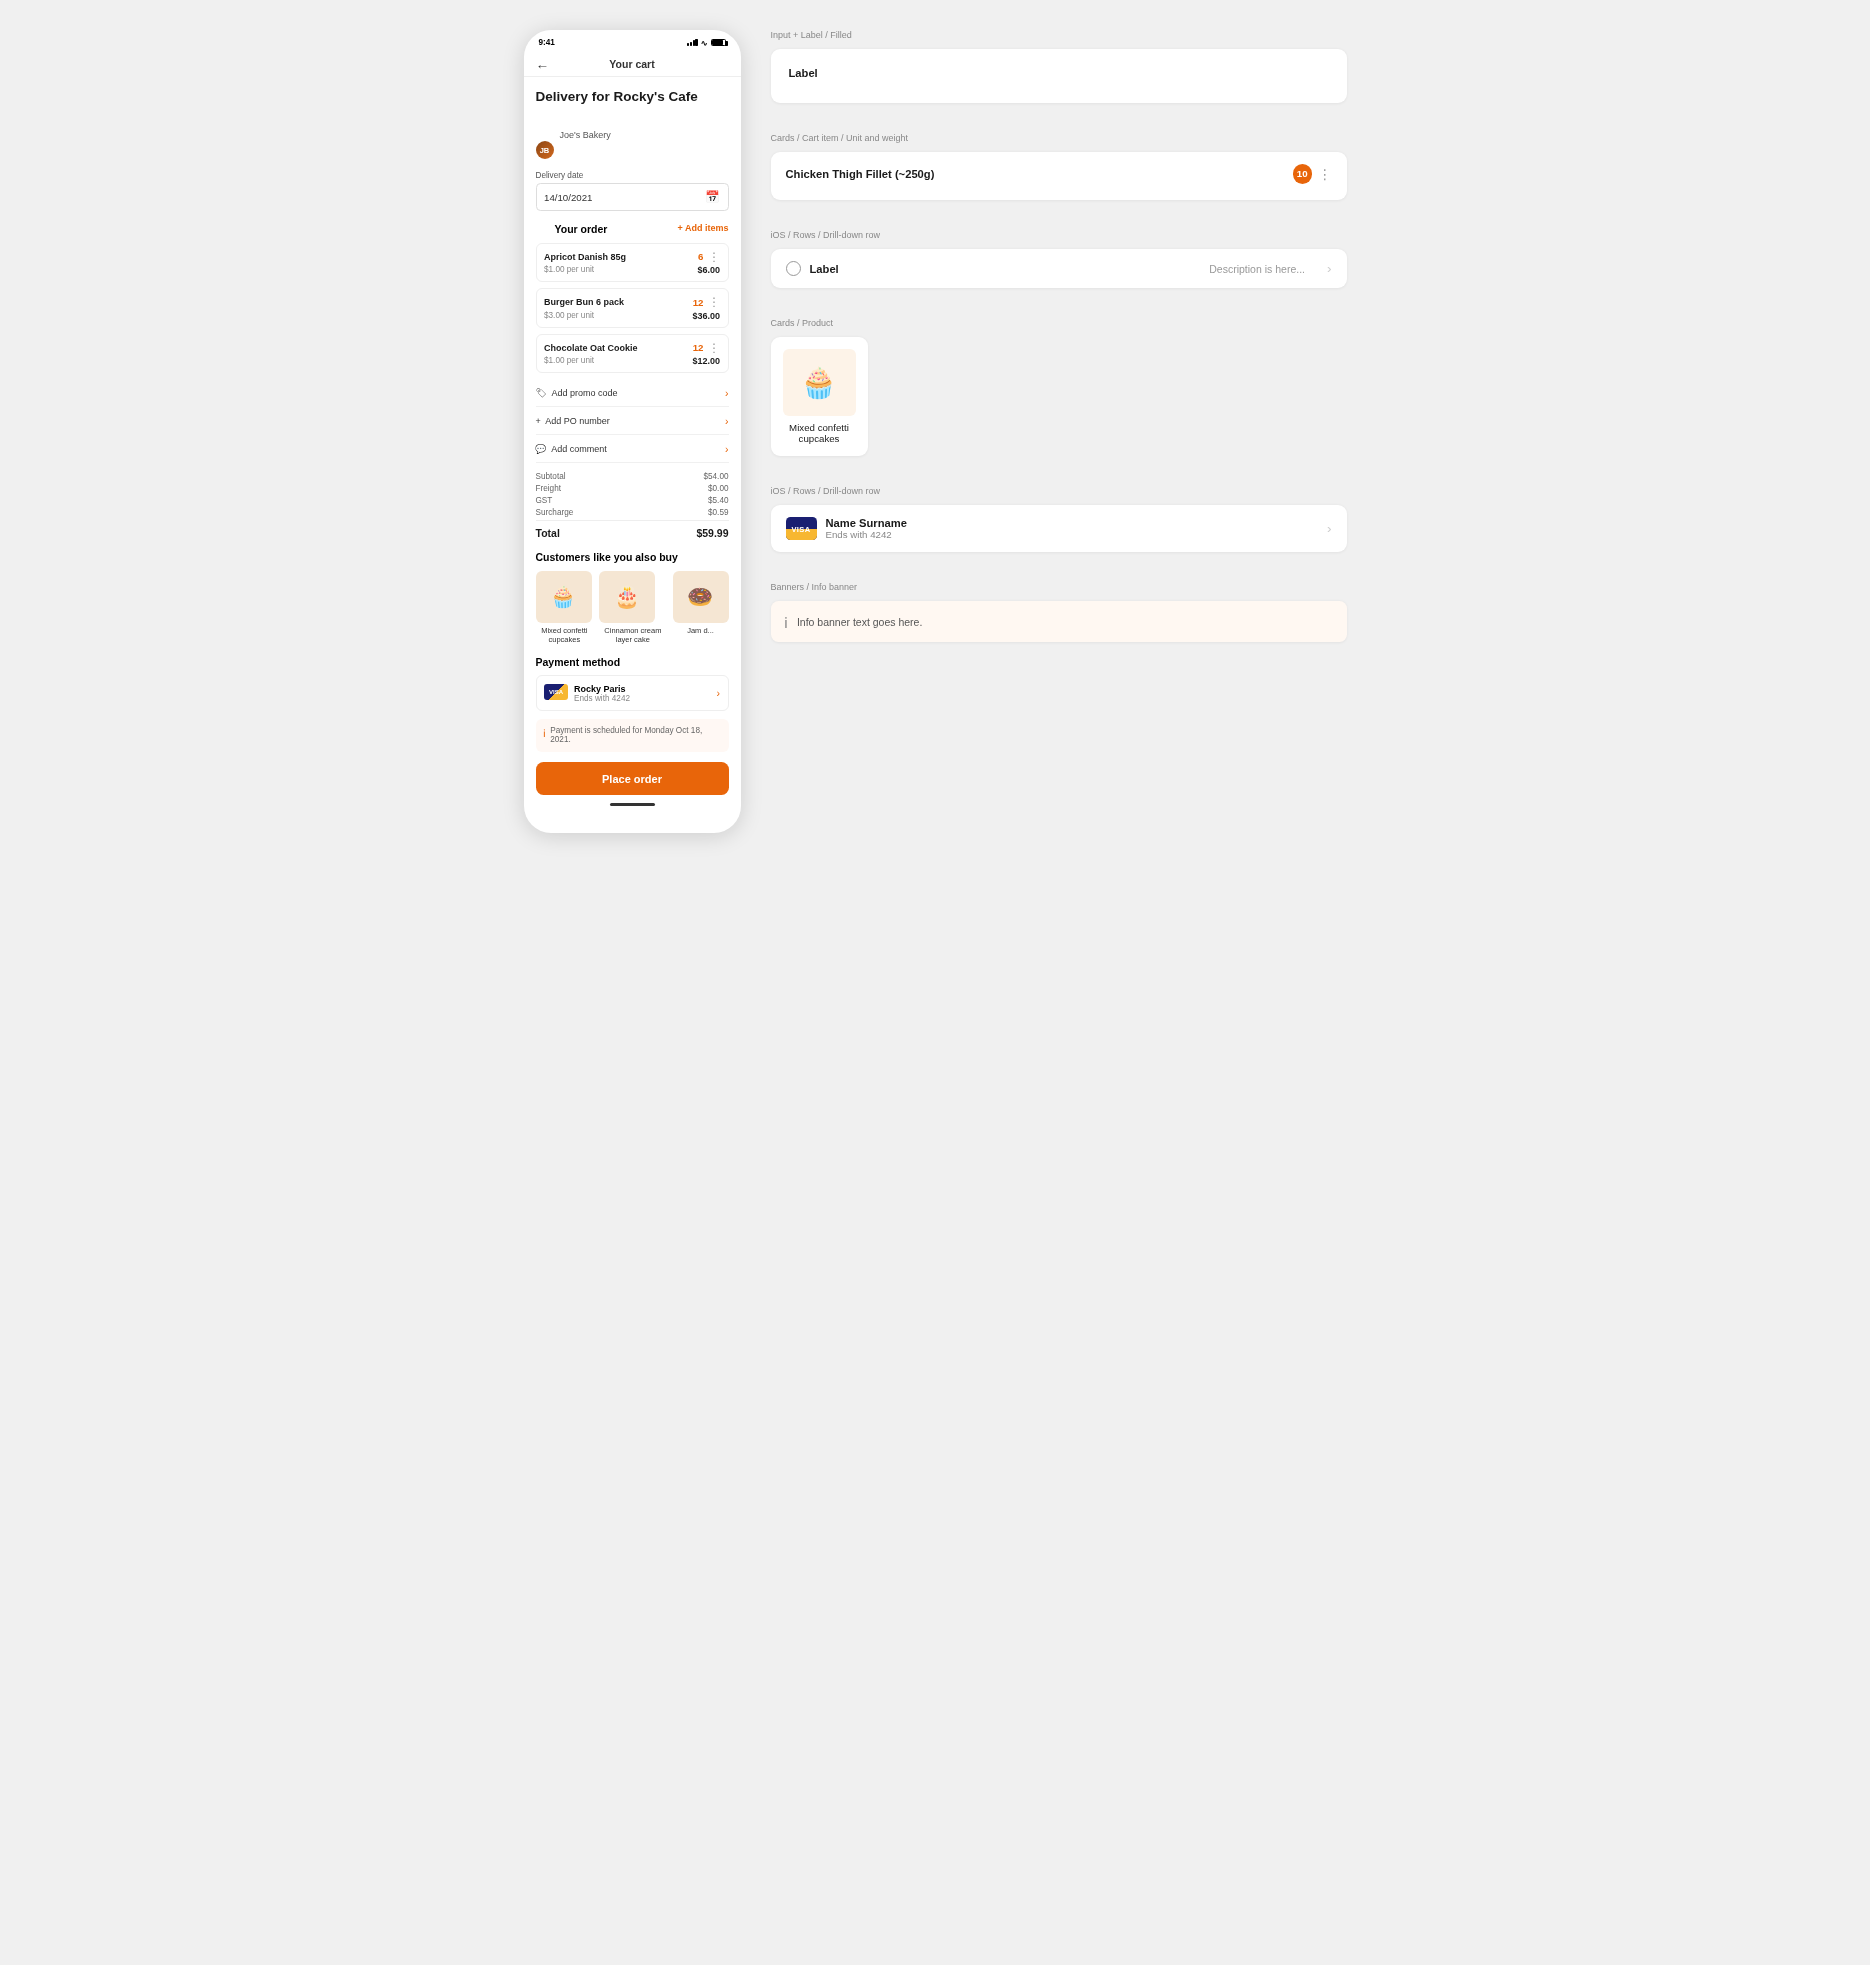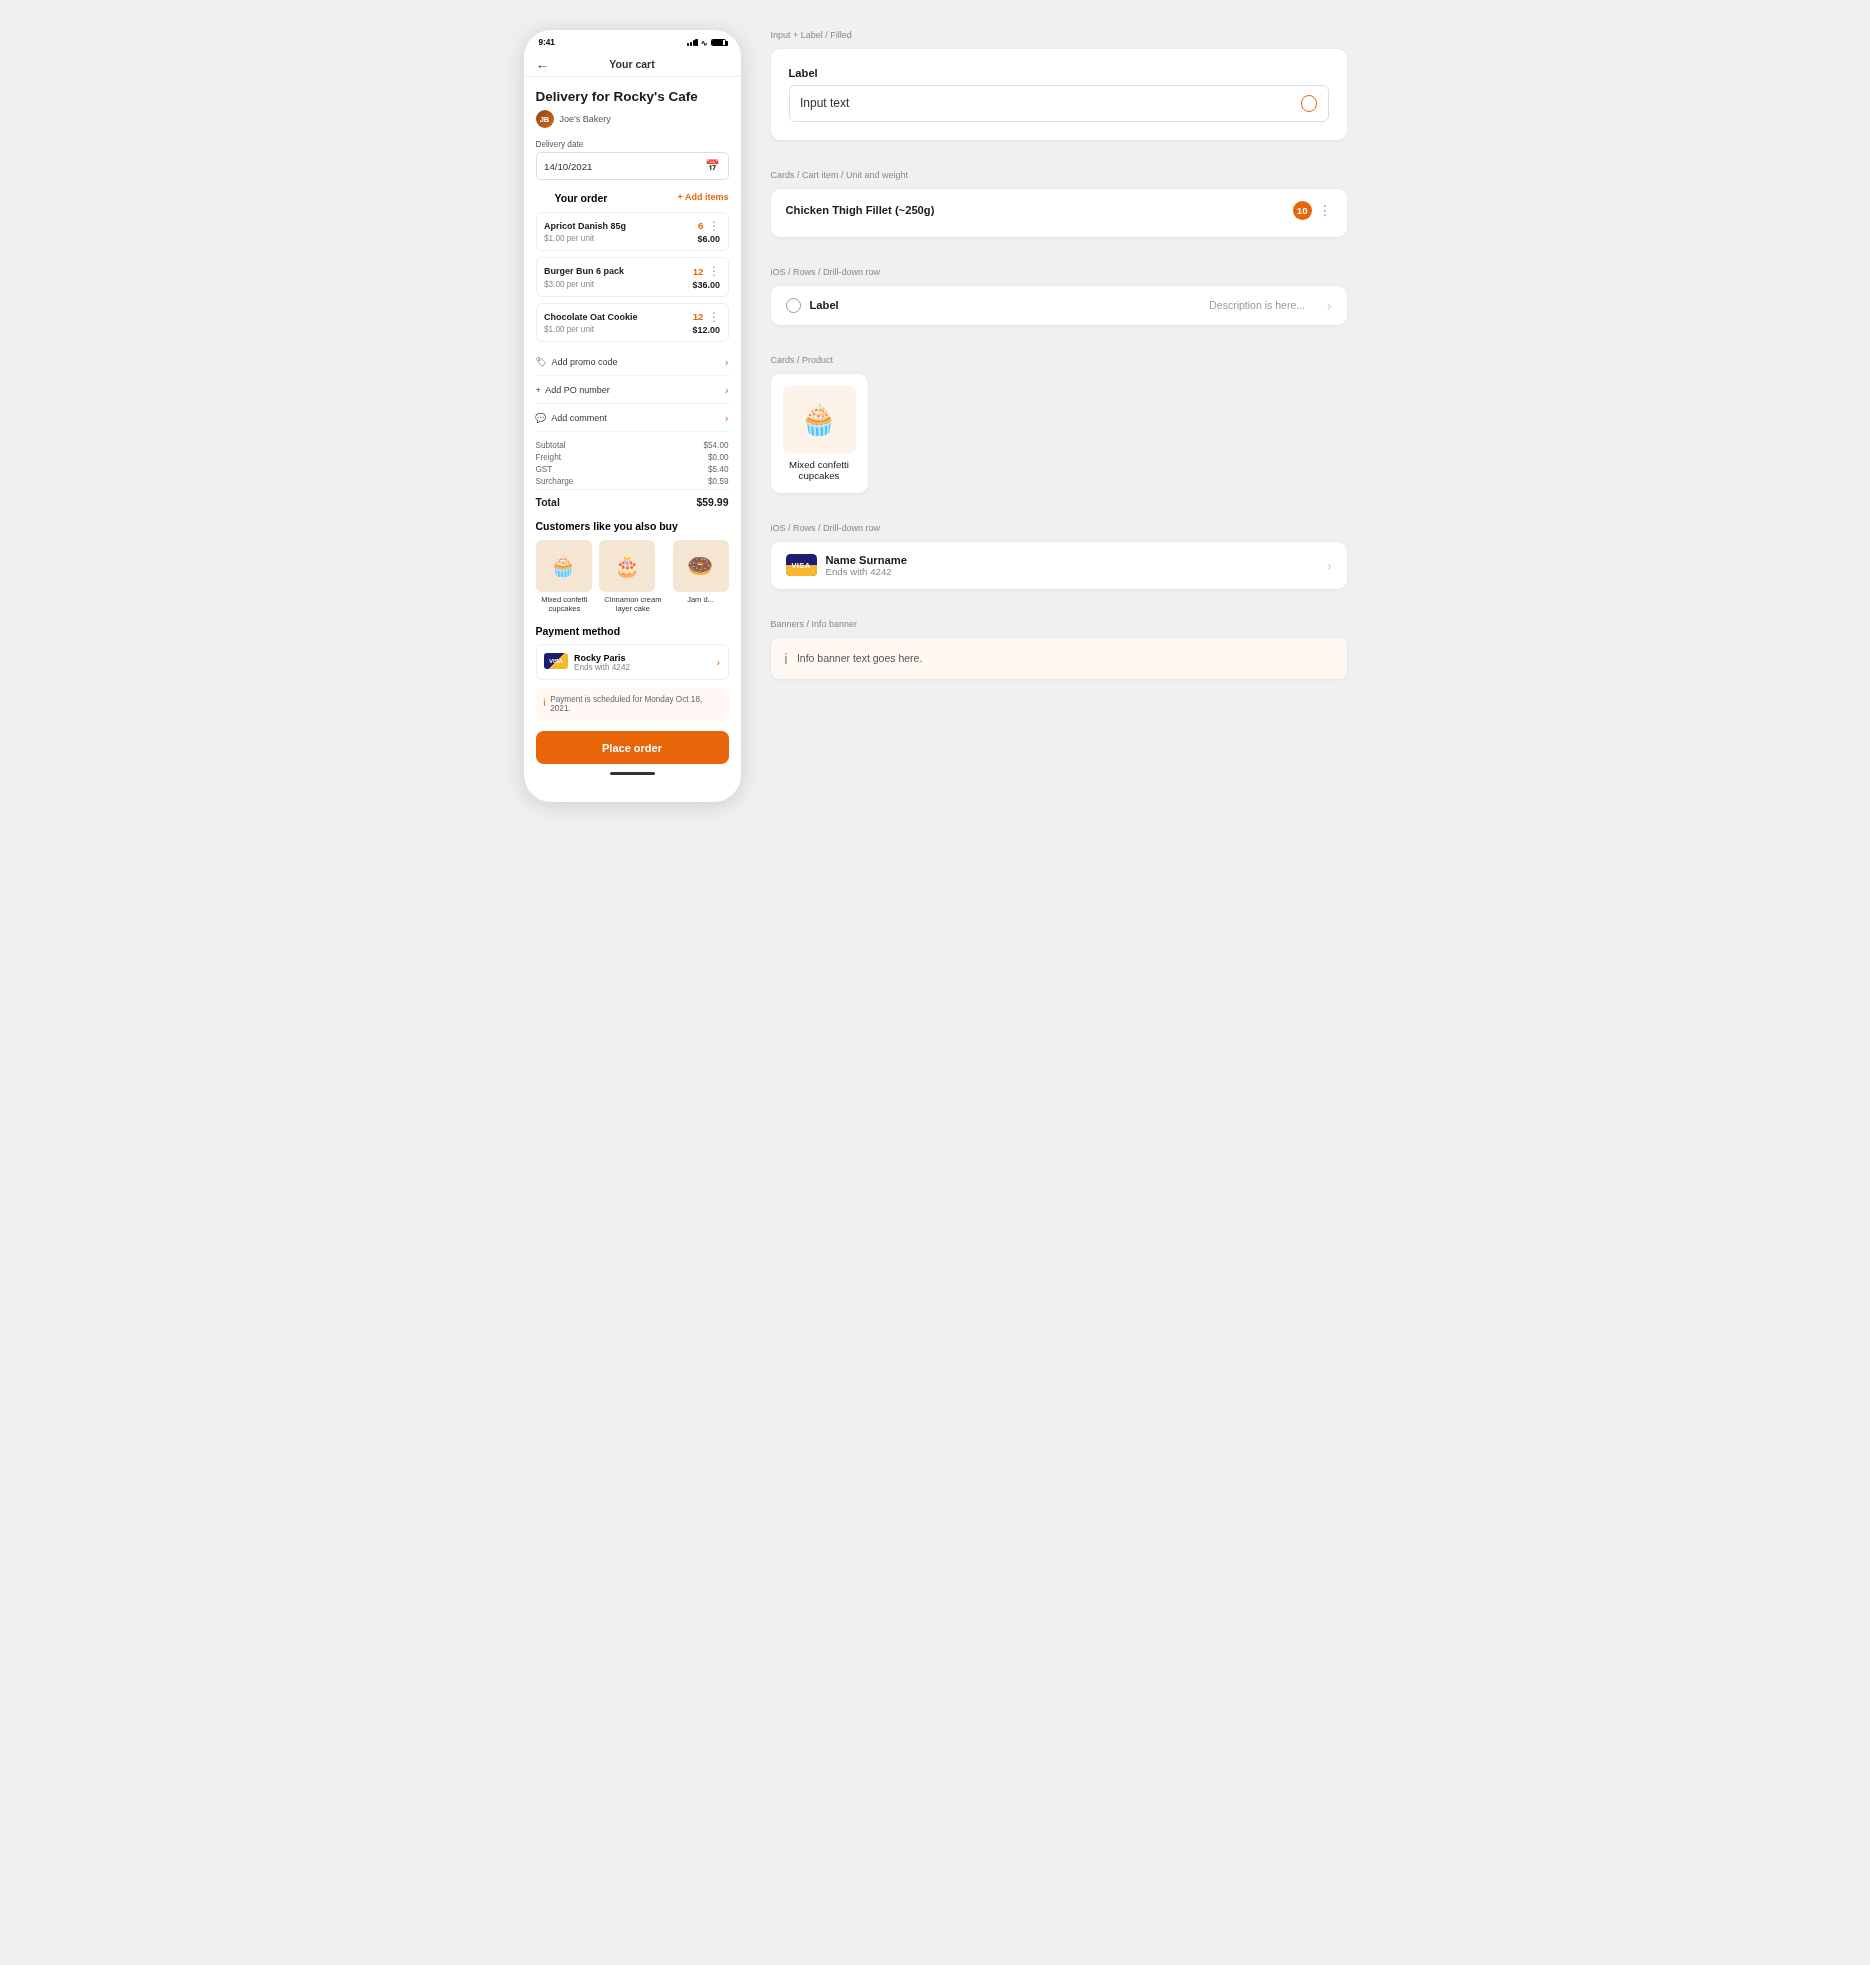--- a/index.html
+++ b/index.html
@@ -80,21 +80,21 @@
       display: flex;
       align-items: center;
       gap: 6px;
       margin-bottom: 12px;
     }
     .bakery-logo {
       width: 18px; height: 18px;
       border-radius: 50%;
       background: linear-gradient(135deg, #8B4513, #D2691E);
       display: flex; align-items: center; justify-content: center;
-      font-size: 7.5px; color: #fff; font-weight: 700;
+      font-size: 7.5px; color: #fff; font-weight: 700; margin-top: 31px;
     }
     .bakery-name { font-size: 9px; color: #555; }
 
     .delivery-date-label {
       font-size: 8.2px;
       color: #555;
       margin-bottom: 3px;
     }
     .date-input-row {
       display: flex;
@@ -578,24 +578,20 @@
       <div class="home-indicator"></div>
     </div>
   </div>
 
   <div class="right-panel">
 
     <div class="component-section">
       <div class="component-label">Input + Label / Filled</div>
       <div class="input-section">
         <div class="field-label">Label</div>
-        <div class="input-wrapper">
-          <input type="text" value="Input text" style="">
-          <div class="input-circle"></div>
-        </div>
       </div>
     </div>
 
     <div class="component-section">
       <div class="component-label">Cards / Cart item / Unit and weight</div>
       <div class="cart-item-card">
         <div class="cart-item-header">
           <span class="cart-item-name">Chicken Thigh Fillet (~250g)</span>
           <div style="display:flex;align-items:center;">
             <div class="cart-item-qty-badge">10</div>

